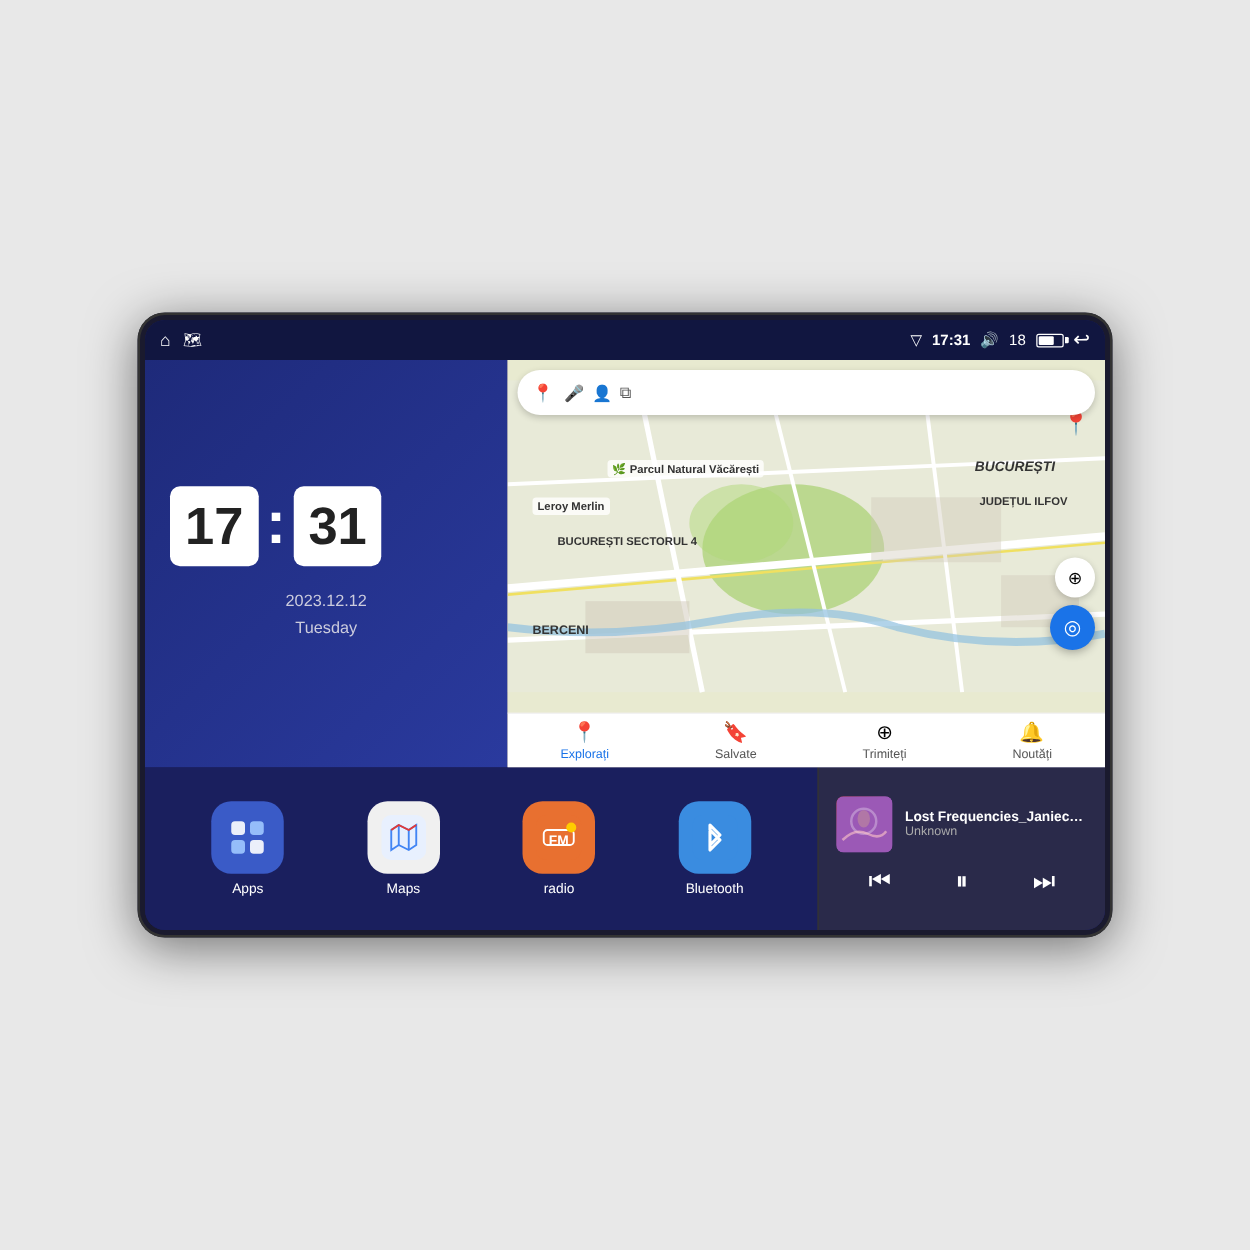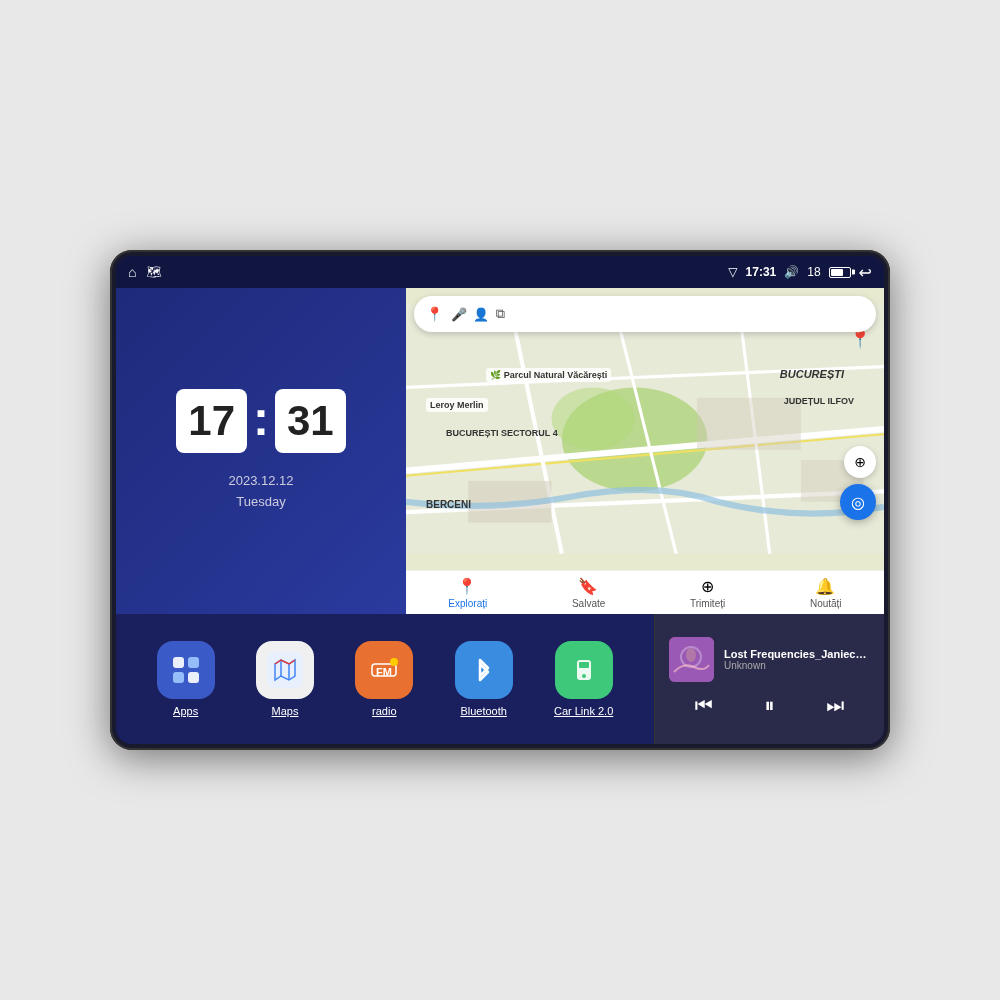--- a/index.html
+++ b/index.html
@@ -77,21 +77,20 @@
       overflow: hidden;
     }
 
     
     .clock-widget {
       width: 290px;
       flex-shrink: 0;
       background: linear-gradient(135deg, #1e2a7a, #2a3a9e);
       display: flex;
       flex-direction: column;
-      align-items: center;
       justify-content: center;
       padding: 20px;
       gap: 18px;
     }
 
     .clock-display {
       display: flex;
       align-items: center;
       gap: 6px;
     }
@@ -237,21 +236,20 @@
       display: flex;
       align-items: center;
       justify-content: center;
       font-size: 28px;
     }
 
     .app-label {
       color: white;
       font-size: 11px;
       text-align: center;
-      text-decoration: underline;
     }
 
     
     .music-player {
       width: 230px;
       background: #2a2a4a;
       display: flex;
       flex-direction: column;
       justify-content: center;
       padding: 10px 14px;
@@ -550,31 +548,20 @@
           <div class="app-icon-item">
             <div class="app-icon-circle" style="background:#3a8ce0;">
               <svg width="36" height="36" viewBox="0 0 36 36">
                 <rect width="36" height="36" rx="8" fill="#3a8ce0"></rect>
                 <path d="M14 12 L22 20 L14 28 L14 8 L22 16 L14 24" stroke="white" stroke-width="2.5" fill="none" stroke-linecap="round" stroke-linejoin="round"></path>
               </svg>
             </div>
             <span class="app-label">Bluetooth</span>
           </div>
 
-          <div class="app-icon-item">
-            <div class="app-icon-circle" style="background:#3dc87a;">
-              <svg width="36" height="36" viewBox="0 0 36 36">
-                <rect width="36" height="36" rx="8" fill="#3dc87a"></rect>
-                <rect x="11" y="8" width="14" height="20" rx="3" fill="white" opacity="0.9"></rect>
-                <rect x="13" y="10" width="10" height="6" rx="1" fill="#3dc87a"></rect>
-                <circle cx="18" cy="24" r="2" fill="#3dc87a"></circle>
-              </svg>
-            </div>
-            <span class="app-label">Car Link 2.0</span>
-          </div>
 
         </div>
 
         <div class="music-player">
           <div class="music-info">
             <div class="music-thumb">
               <div class="music-thumb-inner">
                 <svg width="45" height="45" viewBox="0 0 45 45">
                   <rect width="45" height="45" fill="#9b59b6"></rect>
                   <circle cx="22" cy="20" r="10" fill="none" stroke="rgba(255,255,255,0.3)" stroke-width="2"></circle>

